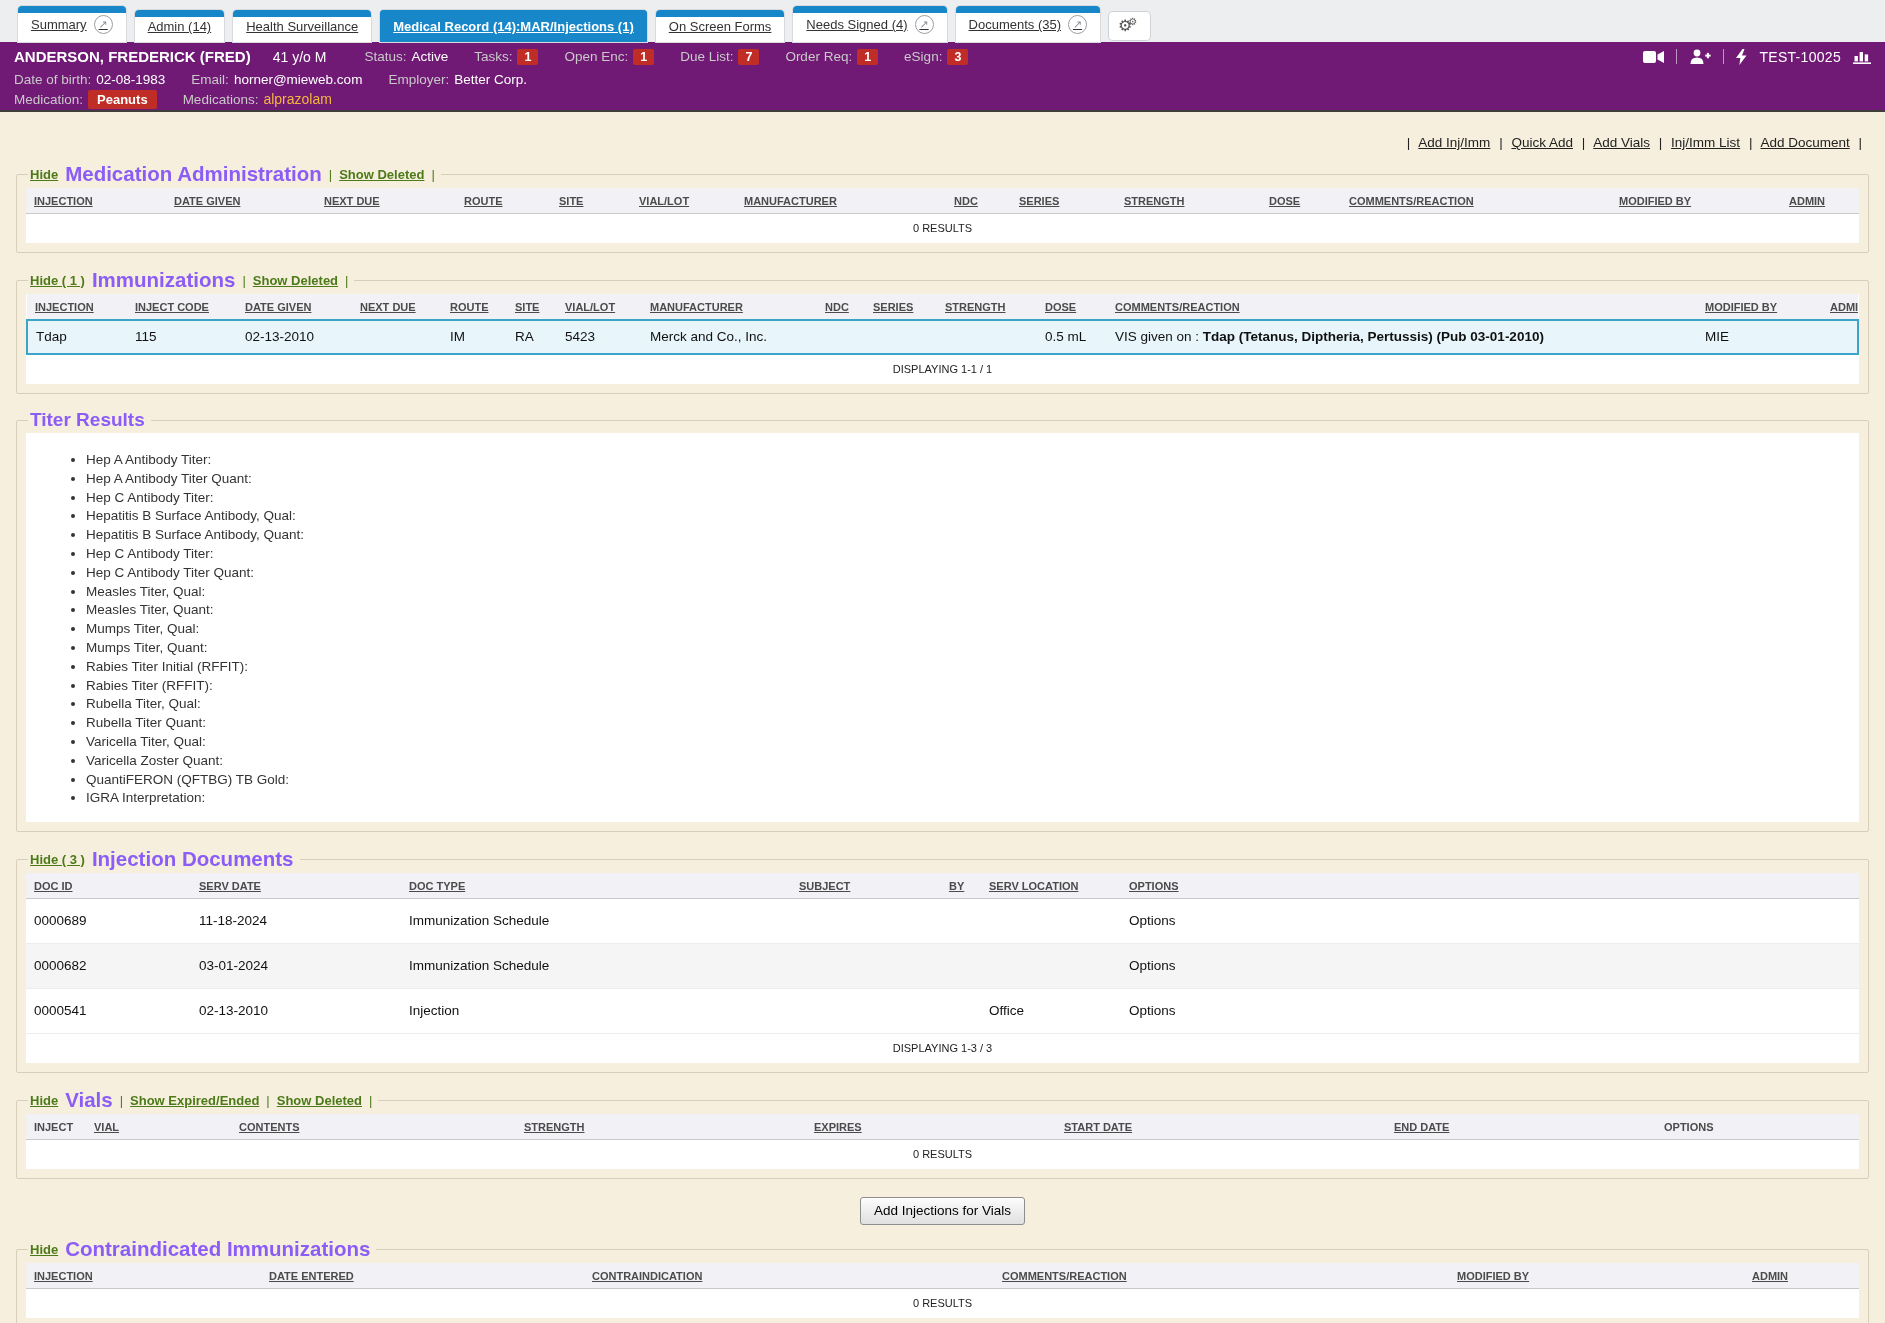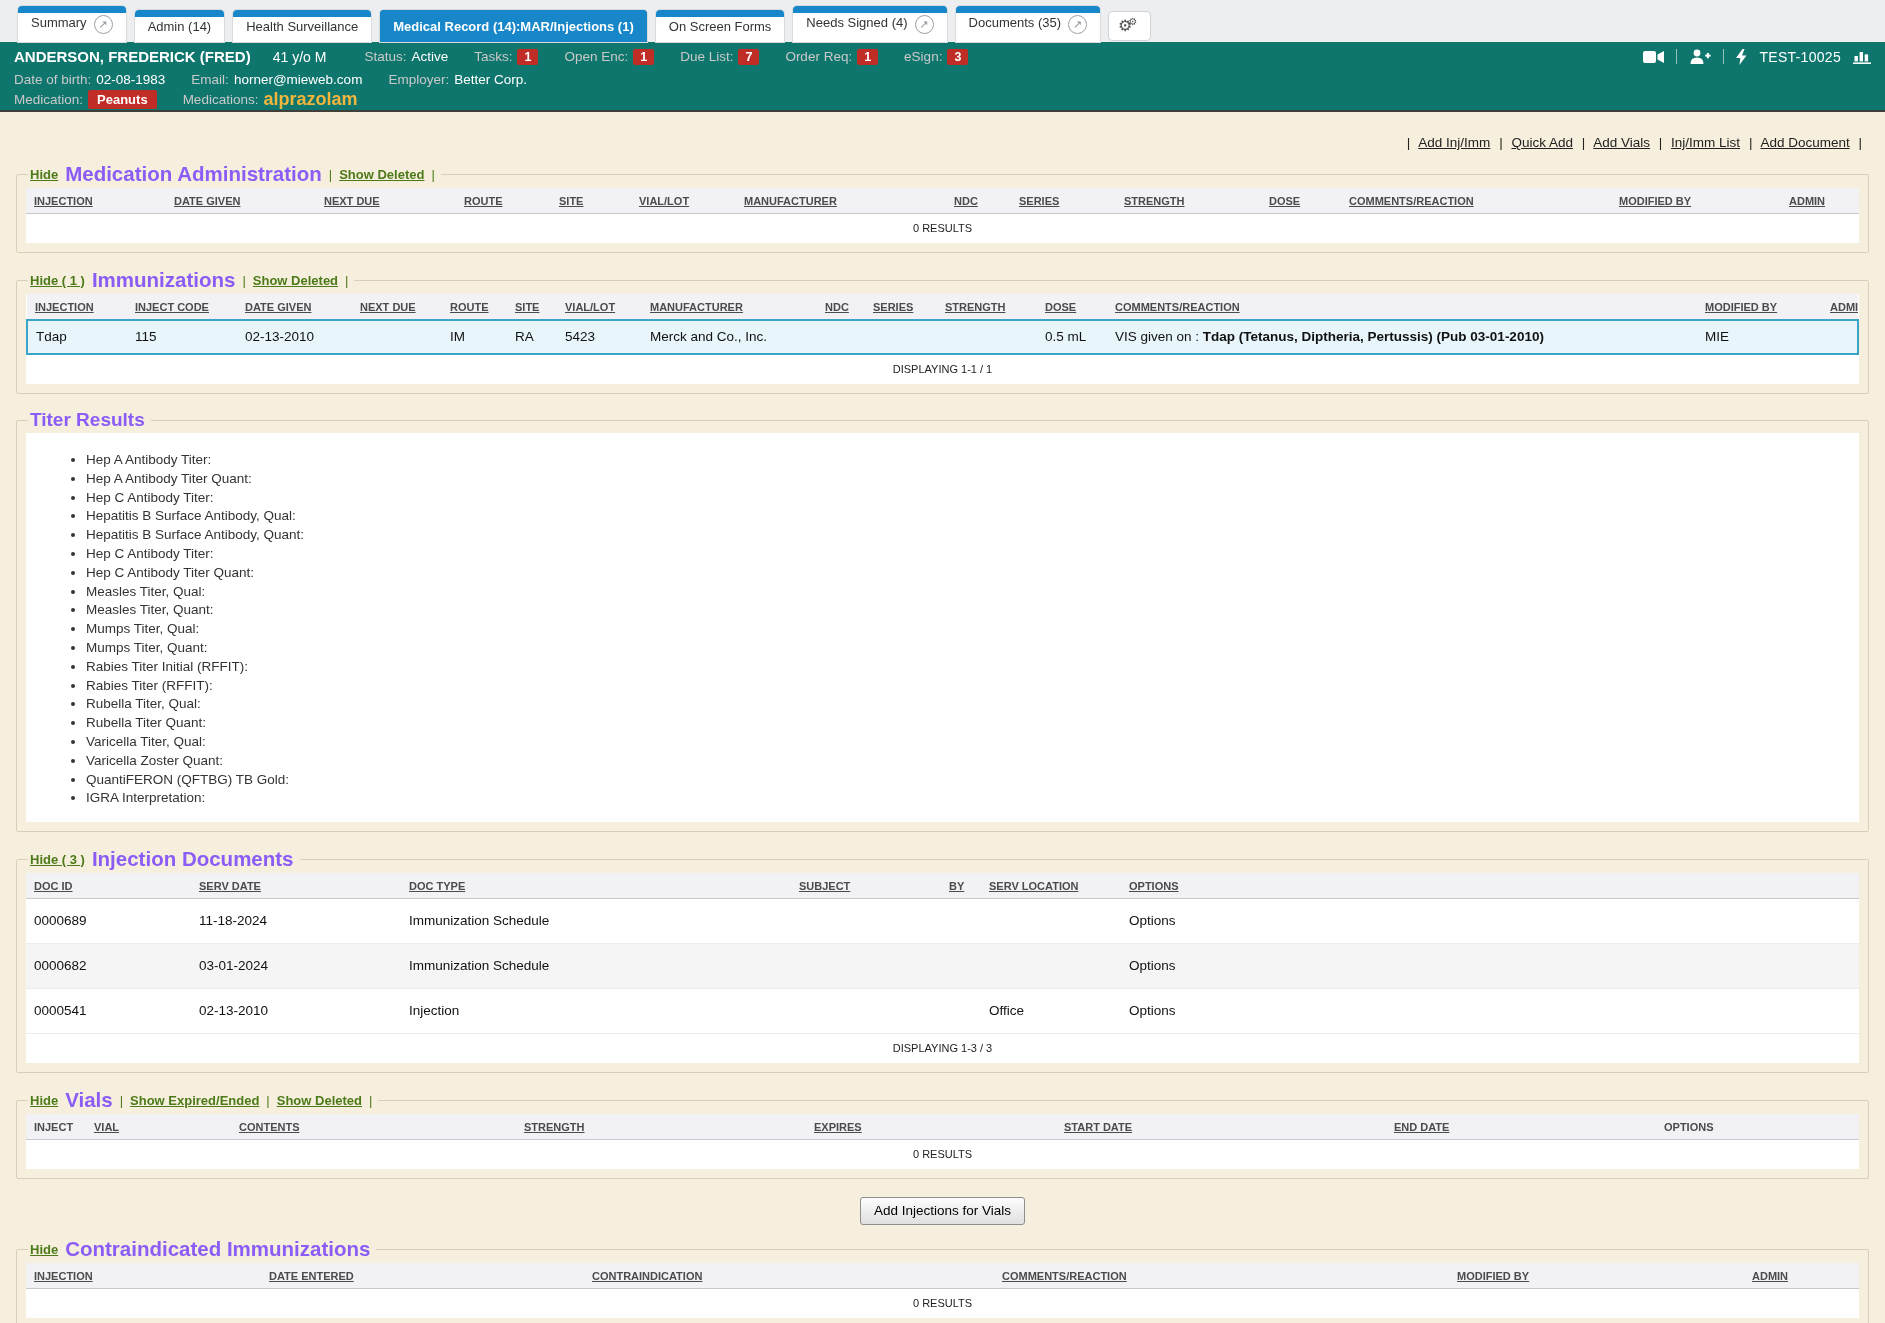--- a/index.html
+++ b/index.html
@@ -4,49 +4,49 @@
 <style>
   * { margin:0; padding:0; box-sizing:border-box; }
   html,body { width:1885px; height:1323px; overflow:hidden; background:#f6efdd;
               font-family:"Liberation Sans", sans-serif; }
 
   
   .tabbar { height:42px; background:#eceef0; display:flex; align-items:flex-end;
             padding:0 0 0 18px; }
   .tab { position:relative; background:#fff; color:#333; font-size:13px;
          margin-right:9px; padding:9px 13px 8px 13px; border-radius:4px 4px 0 0;
-         display:flex; gap:7px; white-space:nowrap;
-         box-shadow:0 0 0 1px #d8dadd; cursor:pointer; }
+         display:flex; align-items:center; gap:7px; white-space:nowrap;
+         box-shadow:0 0 0 1px #d8dadd; cursor:pointer;text-decoration:underline; }
   .tab::before { content:""; position:absolute; top:0; left:0; right:0; height:7px;
                  background:#1787c9; border-radius:4px 4px 0 0; }
   .tab.active { background:#1787c9; color:#fff; font-weight:bold; }
   .tab.active::before { background:#1787c9; }
   .popout-circle { width:19px; height:19px; border:1px solid #9aa0a6; border-radius:50%;
                    color:#8a9097; font-size:11px; line-height:17px; text-align:center;
                    font-weight:normal; background:#fff; flex:0 0 auto; }
   .tab-gear { position:relative; background:#fff; border-radius:4px; margin-bottom:2px;
               box-shadow:0 0 0 1px #cfd2d6; padding:4px 9px 5px; cursor:pointer; }
   .gear-glyph { font-size:16px; color:#555; }
   .gear-glyph-small { font-size:10px; color:#555; position:relative; top:-6px; left:-4px; }
 
   
-  .pt-bar { background:#0f766e; color:#fff; border-bottom:2px solid #403e38; }
+  .pt-bar { background:#701a75; color:#fff; border-bottom:2px solid #403e38; }
   .pt-row { display:flex; align-items:center; padding:0 14px; }
   .pt-row1 { height:27px; padding-top:2px; }
   .pt-row2 { height:21px; }
   .pt-row3 { height:20px; padding-bottom:2px; }
   .pt-name { font-weight:bold; font-size:15px; margin-right:22px; }
   .pt-agesex { font-size:14px; margin-right:38px; }
   .pt-label { color:#c9c9c9; font-size:13.5px; margin-right:5px; }
   .pt-val { color:#fff; font-size:13.5px; margin-right:26px; }
   .badge { background:#bf2d26; color:#fff; font-weight:bold; font-size:12.5px;
            padding:1px 7px; border-radius:2px; margin-right:26px; }
   .allergy-badge { background:#bf2d26; color:#fff; font-size:13px; font-weight:bold;
            padding:2px 9px; border-radius:2px; margin-right:26px;text-align:right; }
-  .meds-val { color:#f2b63d; font-size:18px;font-weight:bold; }
+  .meds-val { color:#f2b63d; font-size:14px; }
   .pt-right { margin-left:auto; display:flex; align-items:center; gap:12px;padding-left:18px; }
   .vsep { width:1px; height:15px; background:rgba(255,255,255,.55); }
   .pt-id { font-size:14px; letter-spacing:.3px; }
   .hicon svg { display:block; }
 
   
   .content { padding:0 14px; }
   .linkbar { text-align:right; padding:23px 4px 12px; font-size:13.5px; color:#222; }
   .linkbar a { color:#222; text-decoration:underline; cursor:pointer;margin-top:38px; }
   .linkbar .sep { margin:0 5px; }

